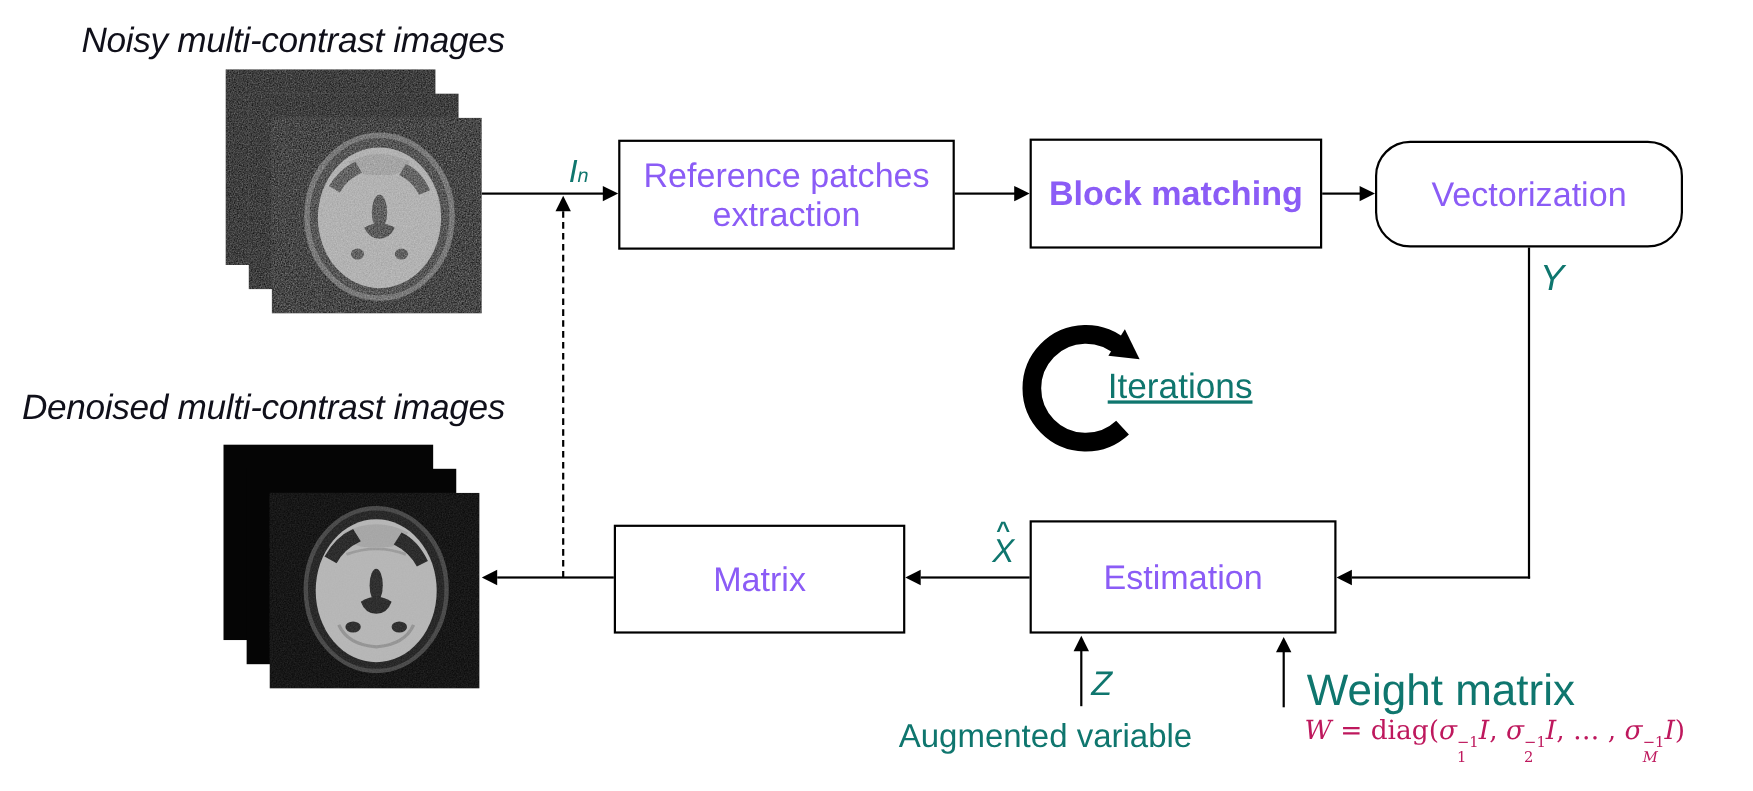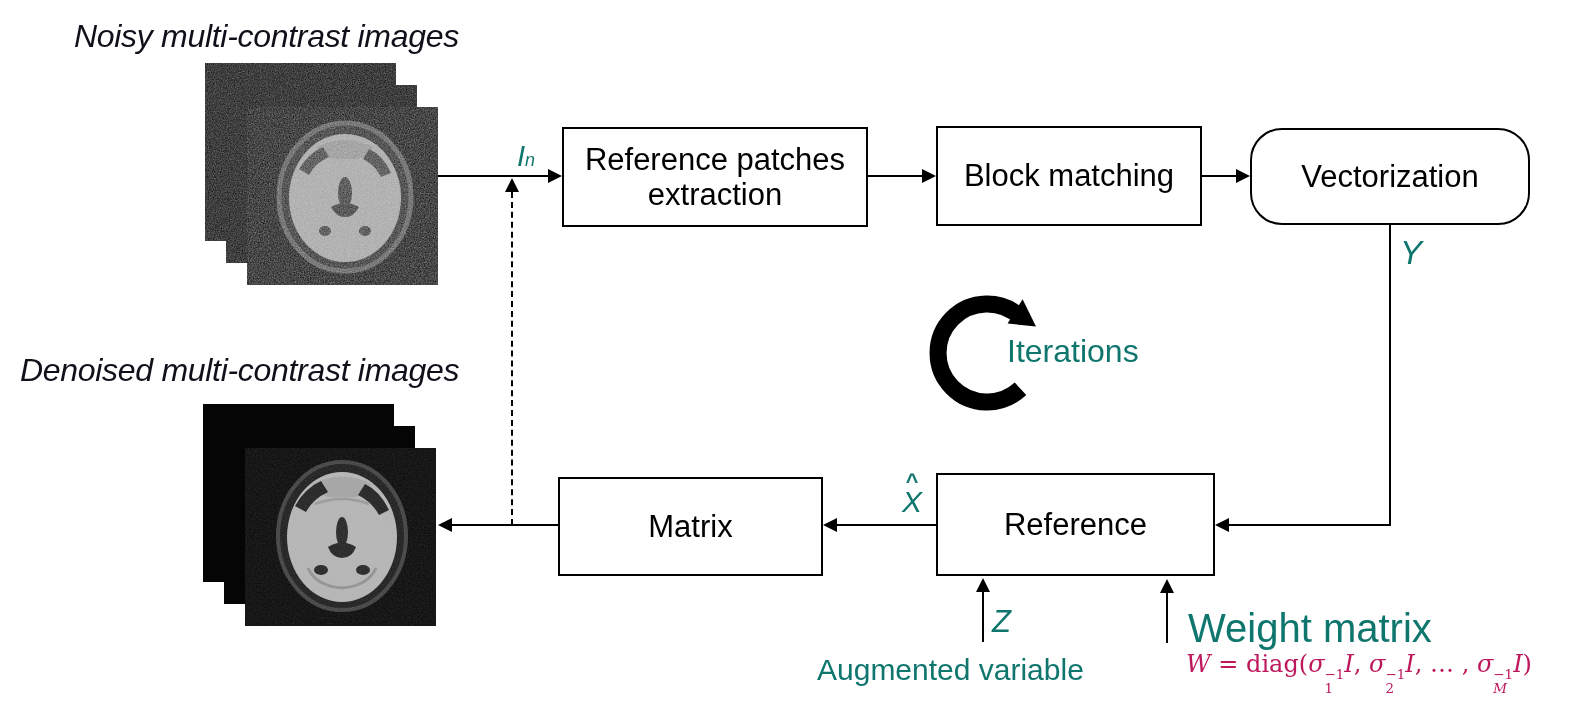--- a/index.html
+++ b/index.html
@@ -7,21 +7,21 @@
   body { font-family:"Liberation Sans", sans-serif; color:#111; }
   #canvas {
     position:relative; width:1594px; height:719px; background:#fff; overflow:hidden;
   }
   .title {
     position:absolute; font-size:32px; letter-spacing:-0.3px; color:#10101a; white-space:nowrap;font-style:italic;
   }
   .box {
     position:absolute; border:2.5px solid #000; background:#fff;
     display:flex; flex-direction:column; align-items:center; justify-content:center;
-    text-align:center; font-size:31px; line-height:1.14; color:#000000; white-space:nowrap;
+    text-align:center; font-size:31px; line-height:1.14; color:#8b5cf6; white-space:nowrap;
   }
   .hline { position:absolute; height:2px; background:#000; }
   .vline { position:absolute; width:2px; background:#000; }
   .dline { position:absolute; width:0; border-left:2px dashed #000; }
   .ah-right { position:absolute; width:0; height:0;
     border-top:7px solid transparent; border-bottom:7px solid transparent; border-left:14px solid #000; }
   .ah-left { position:absolute; width:0; height:0;
     border-top:7px solid transparent; border-bottom:7px solid transparent; border-right:14px solid #000; }
   .ah-up { position:absolute; width:0; height:0;
     border-left:7px solid transparent; border-right:7px solid transparent; border-bottom:14px solid #000; }
@@ -116,30 +116,30 @@
       <path d="M70,56 q27,-10 54,0" fill="none" stroke="#969696" stroke-width="2.5"></path>
       <rect width="191" height="178" filter="url(#grainD)"></rect>
     </svg>
   </div>
 
   <div class="box" style="left:562px; top:127px; width:306px; height:100px;">
     <span>Reference patches</span>
     <span>extraction</span>
   </div>
 
-  <div class="box" style="left:936px; top:126px; width:266px; height:100px;">
+  <div class="box" style="left:936px; top:126px; width:266px; height:100px;font-weight:bold;">
     <span>Block matching</span>
   </div>
 
   <div class="box" style="left:1250px; top:128px; width:280px; height:97px;border-radius:32px;">
     <span>Vectorization</span>
   </div>
 
   <div class="box" style="left:936px; top:473px; width:279px; height:103px;">
-    <span>Reference</span>
+    <span>Estimation</span>
   </div>
 
   <div class="box" style="left:558px; top:477px; width:265px; height:99px;">
     <span>Matrix</span>
   </div>
 
   <div class="hline" style="left:438px; top:175px; width:112px;"></div>
   <div class="ah-right" style="left:548px; top:169px;"></div>
 
   <div class="hline" style="left:868px; top:175px; width:55px;"></div>
@@ -166,21 +166,21 @@
 
   <div class="vline" style="left:1166px; top:592px; height:51px;"></div>
   <div class="ah-up" style="left:1160px; top:579px;"></div>
 
   <div class="icon-wrap" style="left:925px; top:291px; width:124px; height:126px;">
     <svg width="124" height="126" viewBox="-62 -62 124 126">
       <path d="M 33.5,-35.8 A 49 49 0 1 0 33.5,35.8" fill="none" stroke="#000" stroke-width="17"></path>
       <polygon points="20.6,-29.5 35.6,-53.7 49,-26.5" fill="#000"></polygon>
     </svg>
   </div>
-  <div class="lbl" style="left:1007px; top:333px; font-size:32px;">Iterations</div>
+  <div class="lbl" style="left:1007px; top:333px; font-size:32px;text-decoration:underline;">Iterations</div>
 
   <div class="lbl math" style="left:517px; top:140px; font-size:29px;">
     <span>I</span><span class="sub-n">n</span>
   </div>
 
   <div class="lbl math" style="left:1400px; top:234px; font-size:33px;">Y</div>
 
   <div class="xhat lbl" style="left:902px; top:477px; font-size:30px;">
     <span class="hat">^</span>
     <span class="base">X</span>

